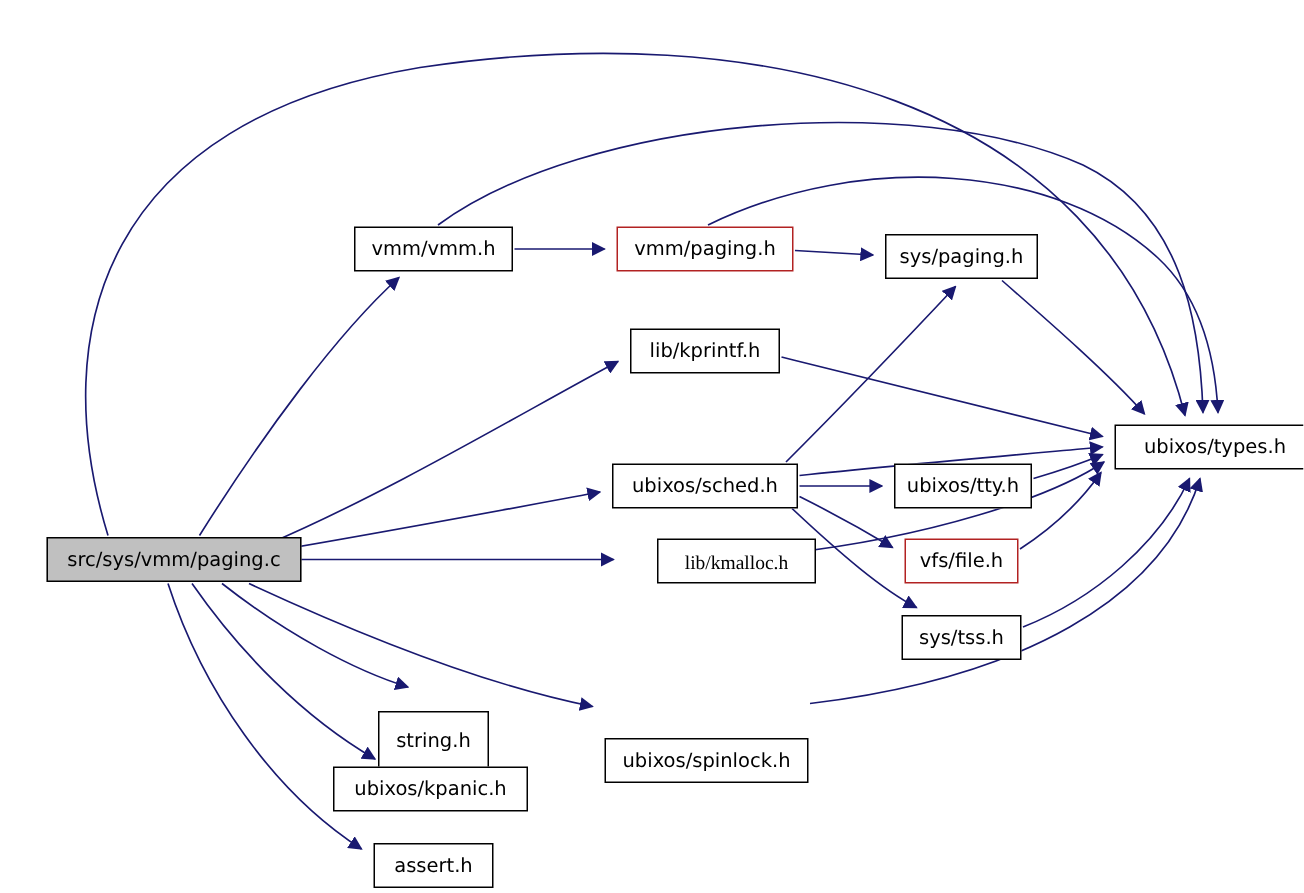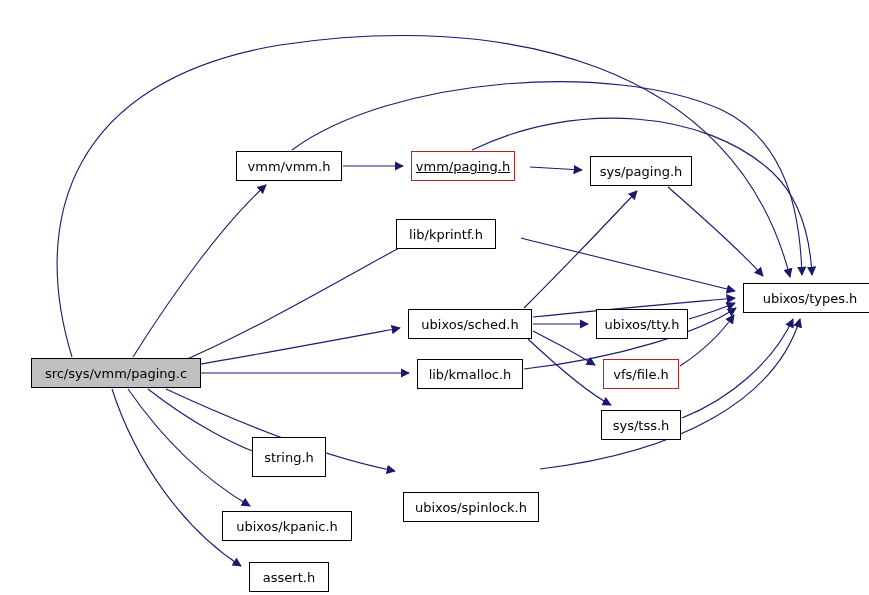--- a/index.html
+++ b/index.html
@@ -55,26 +55,26 @@
       <path d="M533,331 C557,343 580,356 595,365" class="edge" marker-end="url(#arrow)"></path>
       <path d="M528,339 C560,369 588,393 611,405" class="edge" marker-end="url(#arrow)"></path>
       <path d="M689,319 C706,314 721,309 735,303" class="edge" marker-end="url(#arrow)"></path>
       <path d="M524,369 C620,358 700,332 736,308" class="edge" marker-end="url(#arrow)"></path>
       <path d="M680,366 C700,353 720,335 734,315" class="edge" marker-end="url(#arrow)"></path>
       <path d="M682,418 C730,399 773,362 793,319" class="edge" marker-end="url(#arrow)"></path>
       <path d="M540,469 C680,452 775,400 800,319" class="edge" marker-end="url(#arrow)"></path>
     </svg>
 <div class="node root" style="left: 7px; top: 358px; width: 170px; height: 30px; margin-left: 24px;">src/sys/vmm/paging.c</div>
     <div class="node normal" style="left: 236px; top: 151px; width: 106px; height: 30px;">vmm/vmm.h</div>
-    <div class="node red" style="left: 411px; top: 151px; width: 104px; height: 30px; text-decoration: underline;">vmm/paging.h</div>
+    <div class="node red" style="left: 411px; top: 151px; width: 118px; height: 30px;">vmm/paging.h</div>
     <div class="node normal" style="left: 590px; top: 156px; width: 102px; height: 30px;">sys/paging.h</div>
-    <div class="node normal" style="left: 396px; top: 219px; width: 100px; height: 30px;">lib/kprintf.h</div>
+    <div class="node normal" style="left: 420px; top: 219px; width: 100px; height: 30px;">lib/kprintf.h</div>
     <div class="node normal" style="left: 743px; top: 283px; width: 134px; height: 30px;">ubixos/types.h</div>
     <div class="node normal" style="left: 408px; top: 309px; width: 124px; height: 30px;">ubixos/sched.h</div>
     <div class="node normal" style="left: 596px; top: 309px; width: 92px; height: 30px;">ubixos/tty.h</div>
-    <div class="node normal" style="left: 417px; top: 359px; width: 106px; height: 30px;">lib/kmalloc.h</div>
+    <div class="node normal" style="left: 438px; top: 359px; width: 106px; height: 30px; font-family: Liberation Serif, serif;">lib/kmalloc.h</div>
     <div class="node red" style="left: 603px; top: 359px; width: 76px; height: 30px;">vfs/file.h</div>
     <div class="node normal" style="left: 601px; top: 410px; width: 80px; height: 30px;">sys/tss.h</div>
-    <div class="node normal" style="left: 252px; top: 437px; width: 74px; height: 40px;">string.h</div>
+    <div class="node normal" style="left: 252px; top: 474px; width: 74px; height: 40px;">string.h</div>
     <div class="node normal" style="left: 403px; top: 461px; width: 136px; height: 30px; margin-top: 31px;">ubixos/spinlock.h</div>
     <div class="node normal" style="left: 222px; top: 511px; width: 130px; height: 30px;">ubixos/kpanic.h</div>
     <div class="node normal" style="left: 249px; top: 562px; width: 80px; height: 30px;">assert.h</div>
   </div>
 
 </body></html>

